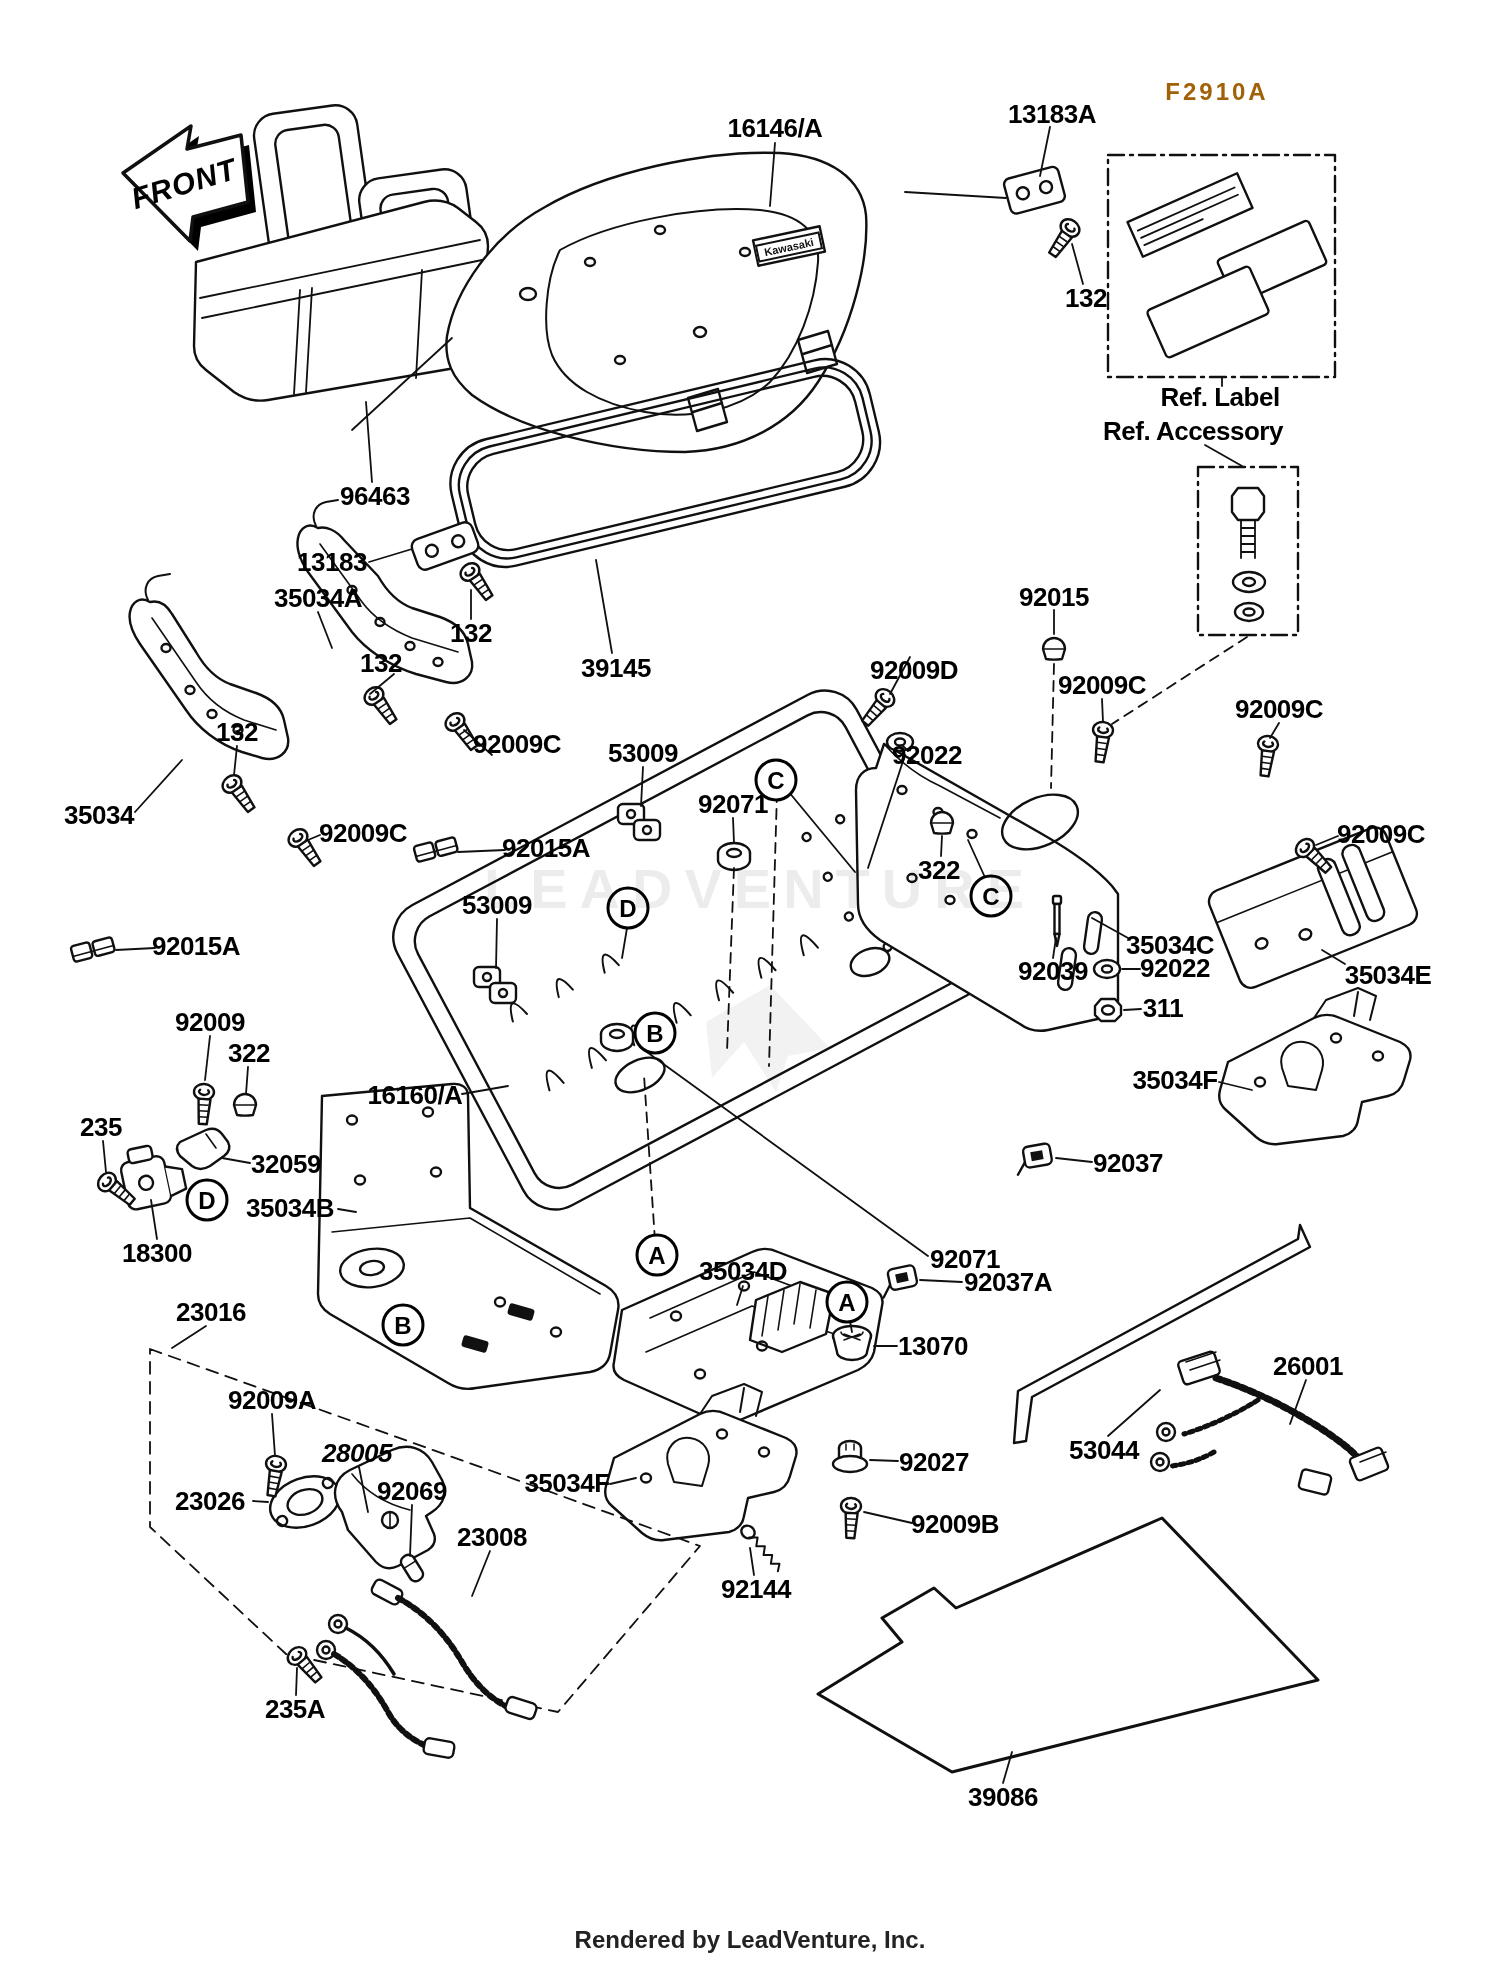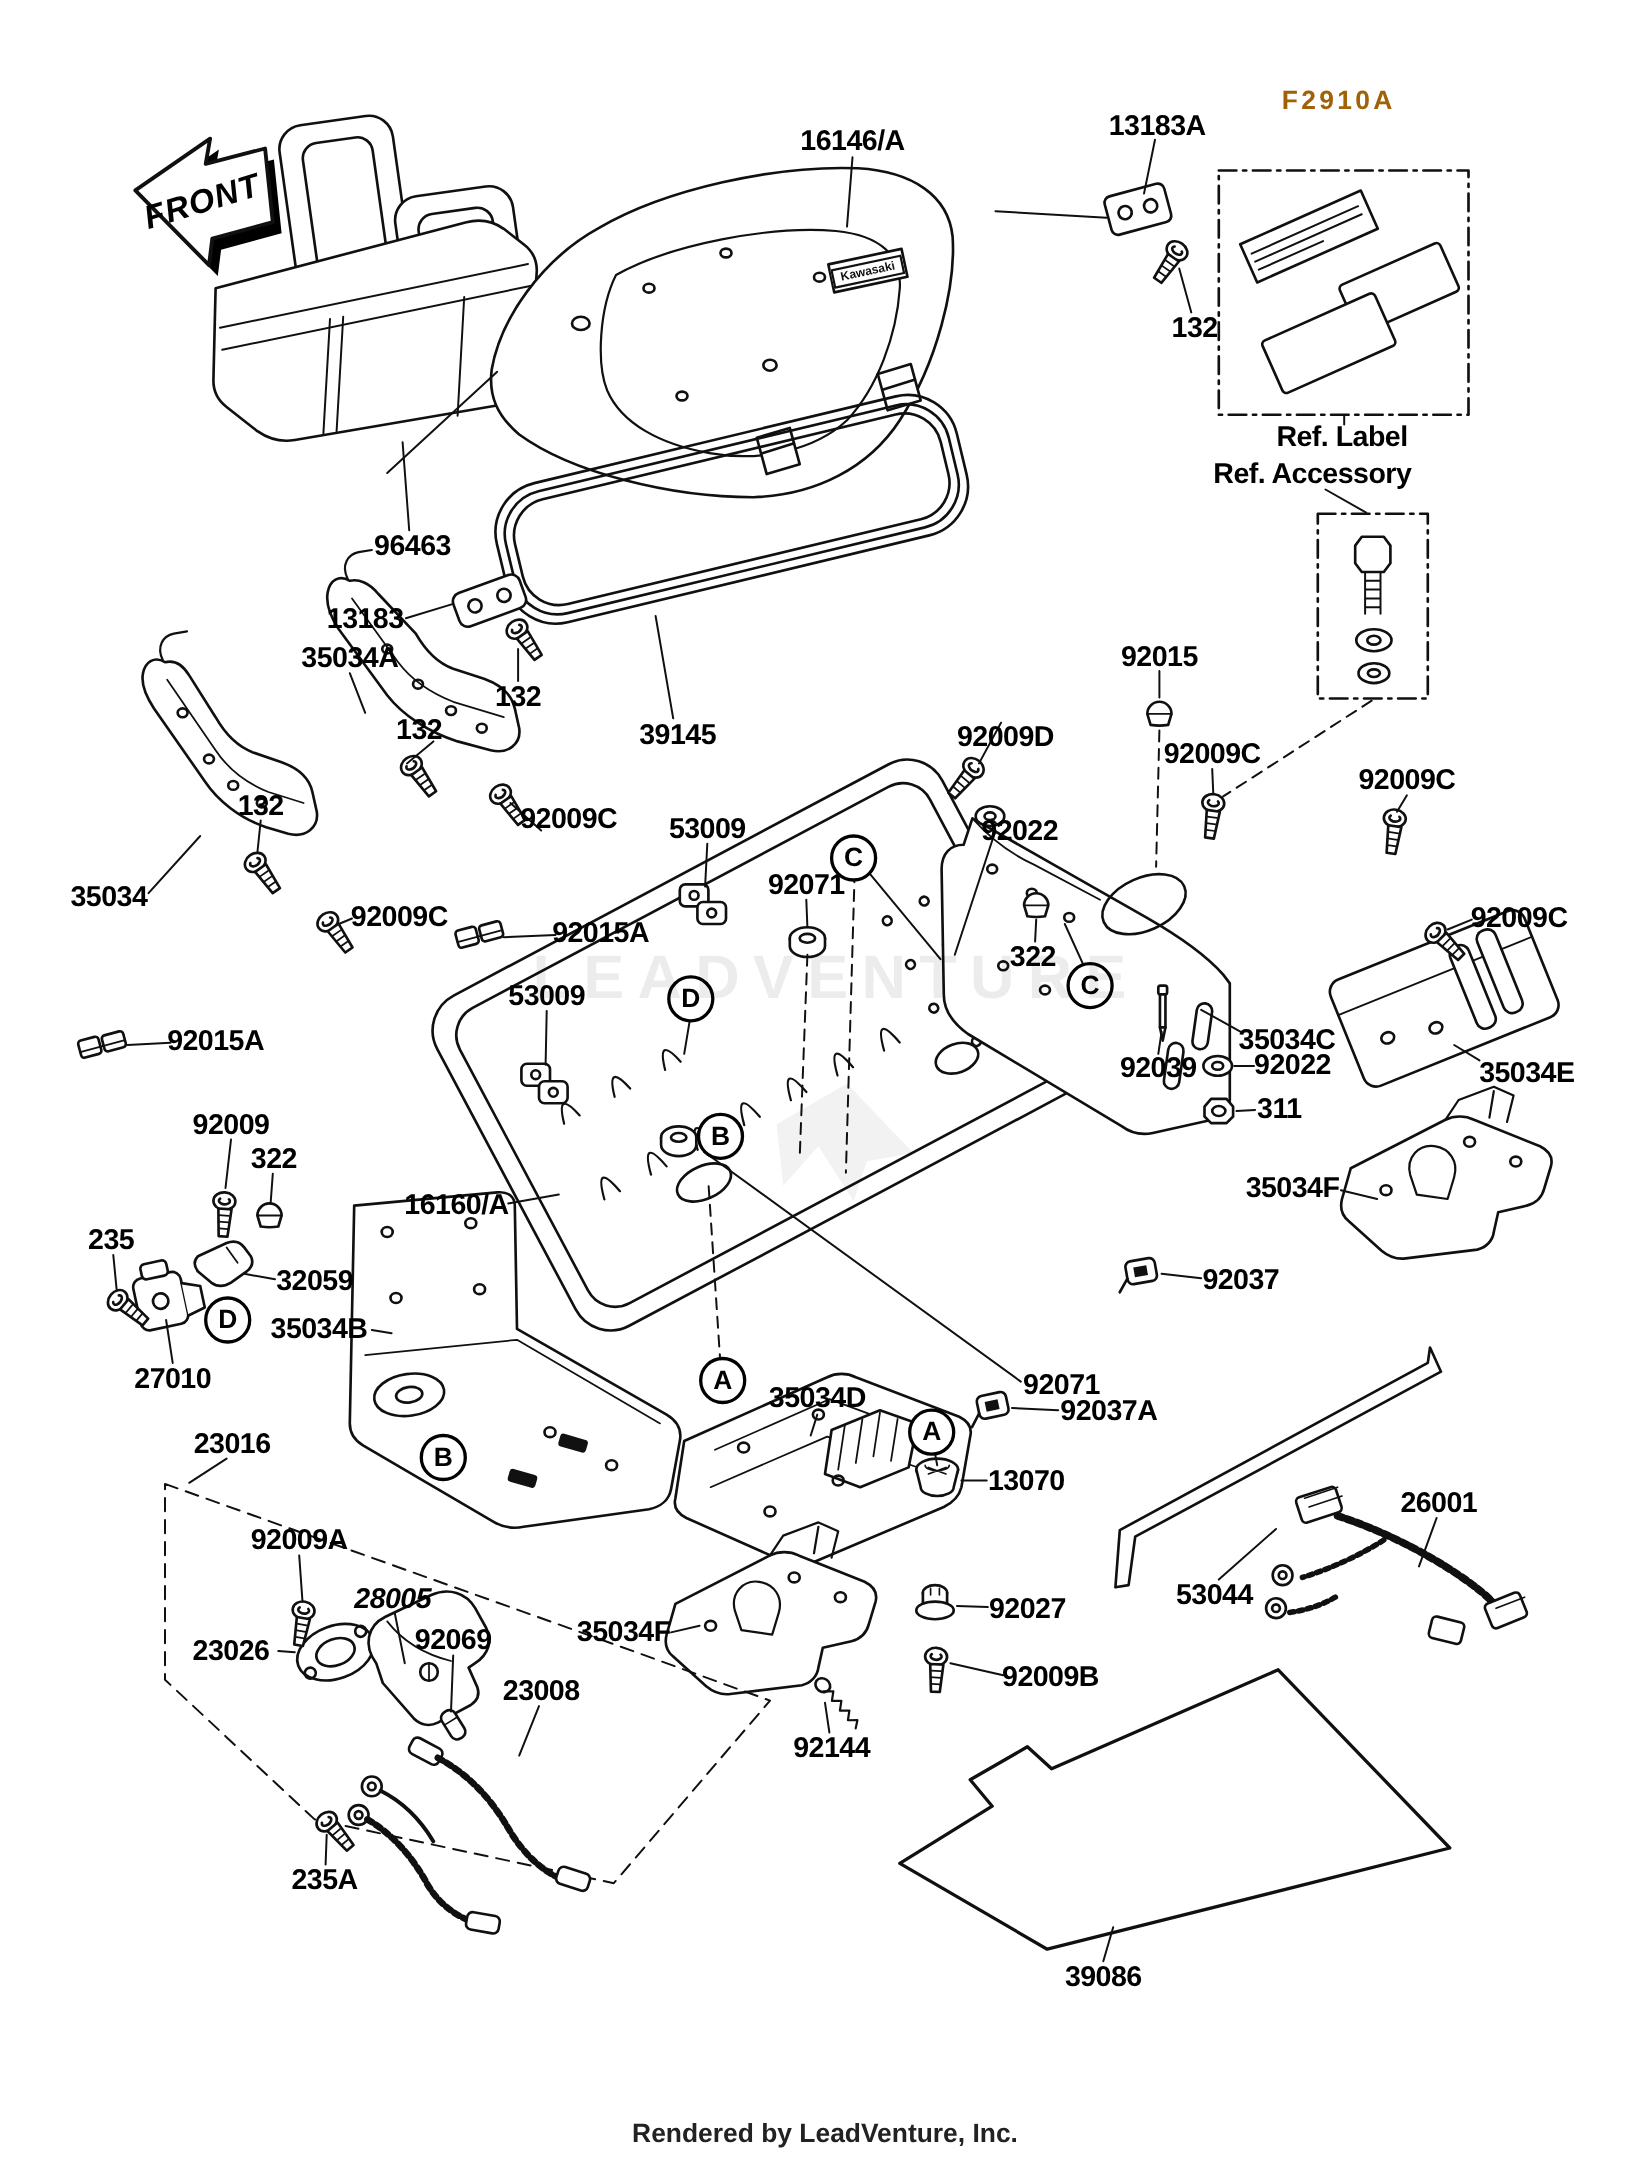--- a/index.html
+++ b/index.html
@@ -497,21 +497,21 @@
     <div class="plabel" style="left: 1388px; top: 975px;">35034E</div>
     <div class="plabel" style="left: 1163px; top: 1008px;">311</div>
     <div class="plabel" style="left: 210px; top: 1022px;">92009</div>
     <div class="plabel" style="left: 249px; top: 1053px;">322</div>
     <div class="plabel" style="left: 1175px; top: 1080px;">35034F</div>
     <div class="plabel" style="left: 415px; top: 1095px;">16160/A</div>
     <div class="plabel" style="left: 101px; top: 1127px;">235</div>
     <div class="plabel" style="left: 1128px; top: 1163px;">92037</div>
     <div class="plabel" style="left: 286px; top: 1164px;">32059</div>
     <div class="plabel" style="left: 290px; top: 1208px;">35034B</div>
-    <div class="plabel" style="left: 157px; top: 1253px;">27010</div>
+    <div class="plabel" style="left: 157px; top: 1253px;">18300</div>
     <div class="plabel" style="left: 965px; top: 1259px;">92071</div>
     <div class="plabel" style="left: 743px; top: 1271px;">35034D</div>
     <div class="plabel" style="left: 1008px; top: 1282px;">92037A</div>
     <div class="plabel" style="left: 211px; top: 1312px;">23016</div>
     <div class="plabel" style="left: 933px; top: 1346px;">13070</div>
     <div class="plabel" style="left: 1308px; top: 1366px;">26001</div>
     <div class="plabel" style="left: 272px; top: 1400px;">92009A</div>
     <div class="plabel" style="left: 1104px; top: 1450px;">53044</div>
     <div class="plabel" style="left: 357px; top: 1453px; font-style: italic;">28005</div>
     <div class="plabel" style="left: 934px; top: 1462px;">92027</div>

